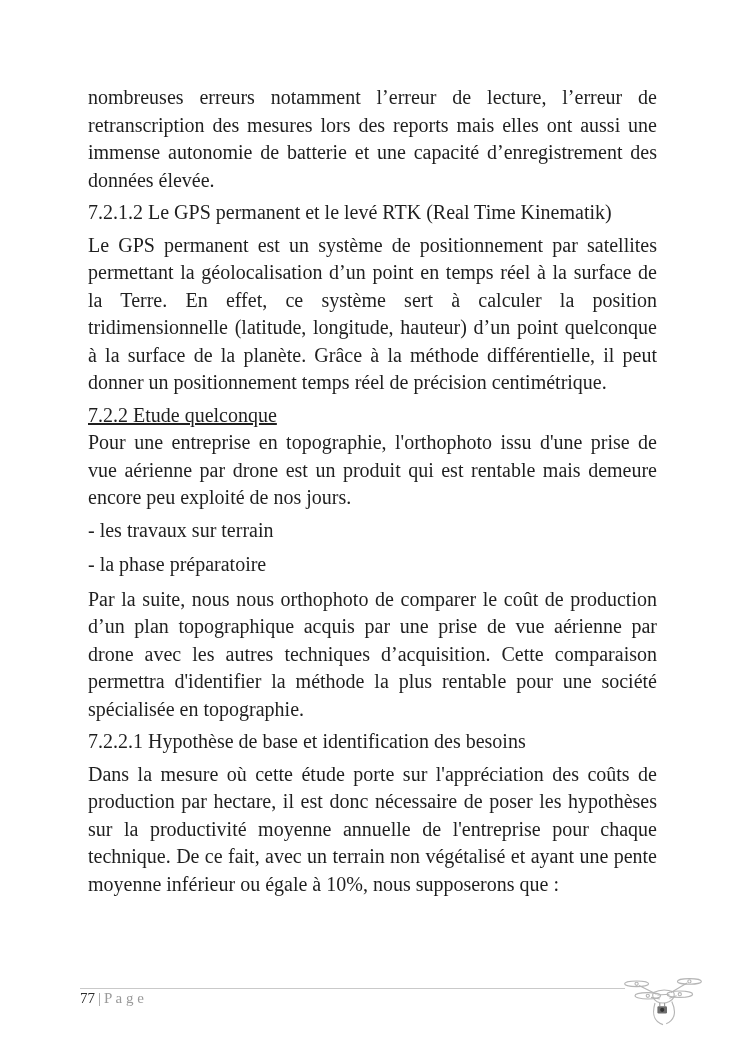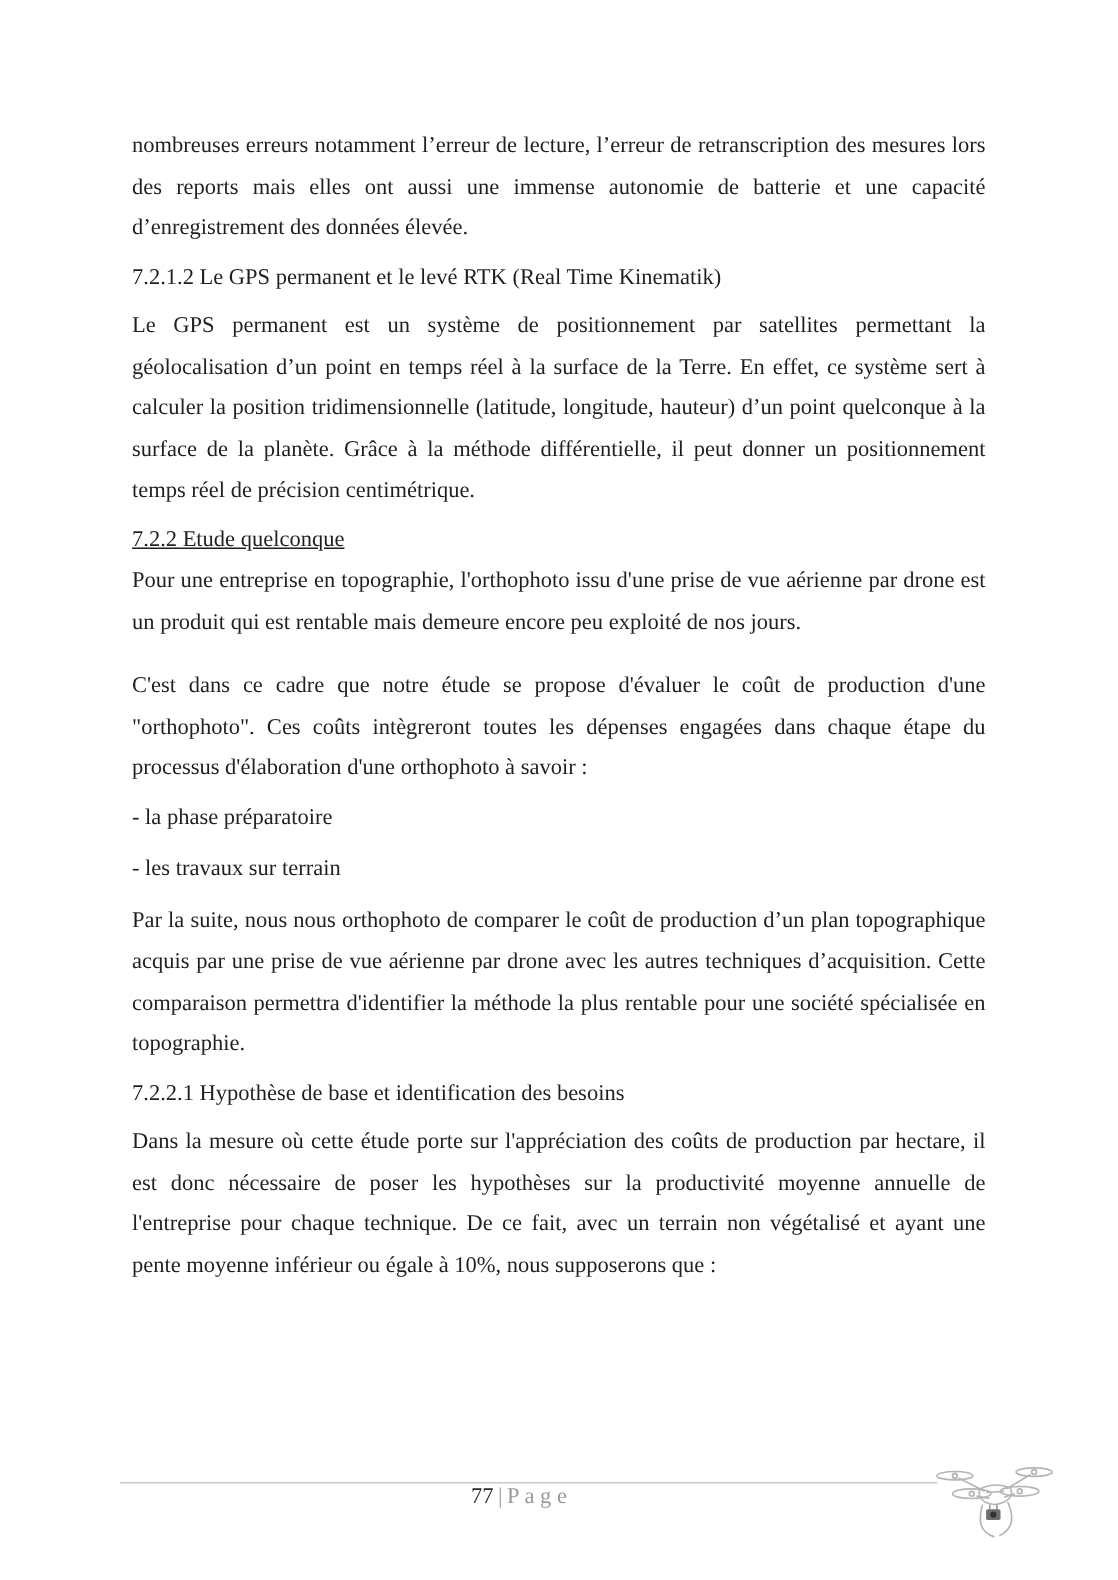--- a/index.html
+++ b/index.html
@@ -8,21 +8,21 @@
     position: relative;
     font-family: "Liberation Serif", "DejaVu Serif", serif;
     color: #1f1f1f;
     overflow: hidden;
   }
   .page { position: absolute; inset: 0; background: #ffffff; }
   .content {
     position: absolute;
     left: 88px; top: 84px;
     width: 569px;
-    font-size: 15px;
+    font-size: 20px;
     line-height: 27.5px;
   }
   .para {
     text-align: justify;
     text-align-last: left;
     margin: 0 0 5px 0;
   }
   .h-italic {
     margin: 0 0 5px 0;
   }
@@ -35,21 +35,21 @@
   .footer-rule {
     position: absolute;
     left: 80px; top: 988px;
     width: 545px; height: 1px;
     background: #c9c9c9;
   }
   .page-label {
     position: absolute;
     left: 80px; top: 990px;
     width: 532px;
-    text-align: center;
+    text-align: left;
     font-size: 15px;
   }
   .pg-num { color: #2b2b2b; }
   .pg-sep { color: #9a9a9a; padding: 0 3px; }
   .pg-word { color: #9a9a9a; }
   .drone {
     position: absolute;
     right: 42px; bottom: 6px;
   }
 </style>
@@ -61,26 +61,25 @@
   <div class="content">
 
     <p class="para">nombreuses erreurs notamment l’erreur de lecture, l’erreur de retranscription des mesures lors des reports mais elles ont aussi une immense autonomie de batterie et une capacité d’enregistrement des données élevée.</p>
 
     <div class="h-italic">7.2.1.2 Le GPS permanent et le levé RTK (Real Time Kinematik)</div>
 
     <p class="para">Le GPS permanent est un système de positionnement par satellites permettant la géolocalisation d’un point en temps réel à la surface de la Terre. En effet, ce système sert à calculer la position tridimensionnelle (latitude, longitude, hauteur) d’un point quelconque à la surface de la planète. Grâce à la méthode différentielle, il peut donner un positionnement temps réel de précision centimétrique.</p>
 
     <div class="h-underline">7.2.2 Etude quelconque</div>
 
-    <p class="para" style="margin-bottom:15px">Pour une entreprise en topographie, l'orthophoto issu d'une prise de vue aérienne par drone est un produit qui est rentable mais demeure encore peu exploité de nos jours.</p>
+    <p class="para" style="margin-bottom:5px">Pour une entreprise en topographie, l'orthophoto issu d'une prise de vue aérienne par drone est un produit qui est rentable mais demeure encore peu exploité de nos jours.</p>
 
-    <p class="para">C'est dans ce cadre que notre étude se propose d'évaluer le coût de production d'une "orthophoto". Ces coûts intègreront toutes les dépenses engagées dans chaque étape du processus d'élaboration d'une orthophoto à savoir :</p>
 
+    <div class="list-line">- les travaux sur terrain</div>
     <div class="list-line">- la phase préparatoire</div>
-    <div class="list-line">- les travaux sur terrain</div>
 
     <p class="para">Par la suite, nous nous orthophoto de comparer le coût de production d’un plan topographique acquis par une prise de vue aérienne par drone avec les autres techniques d’acquisition. Cette comparaison permettra d'identifier la méthode la plus rentable pour une société spécialisée en topographie.</p>
 
     <div class="h-italic">7.2.2.1 Hypothèse de base et identification des besoins</div>
 
 
     <p class="para">Dans la mesure où cette étude porte sur l'appréciation des coûts de production par hectare, il est donc nécessaire de poser les hypothèses sur la productivité moyenne annuelle de l'entreprise pour chaque technique. De ce fait, avec un terrain non végétalisé et ayant une pente moyenne inférieur ou égale à 10%, nous supposerons que :</p>
 
   </div>
 

